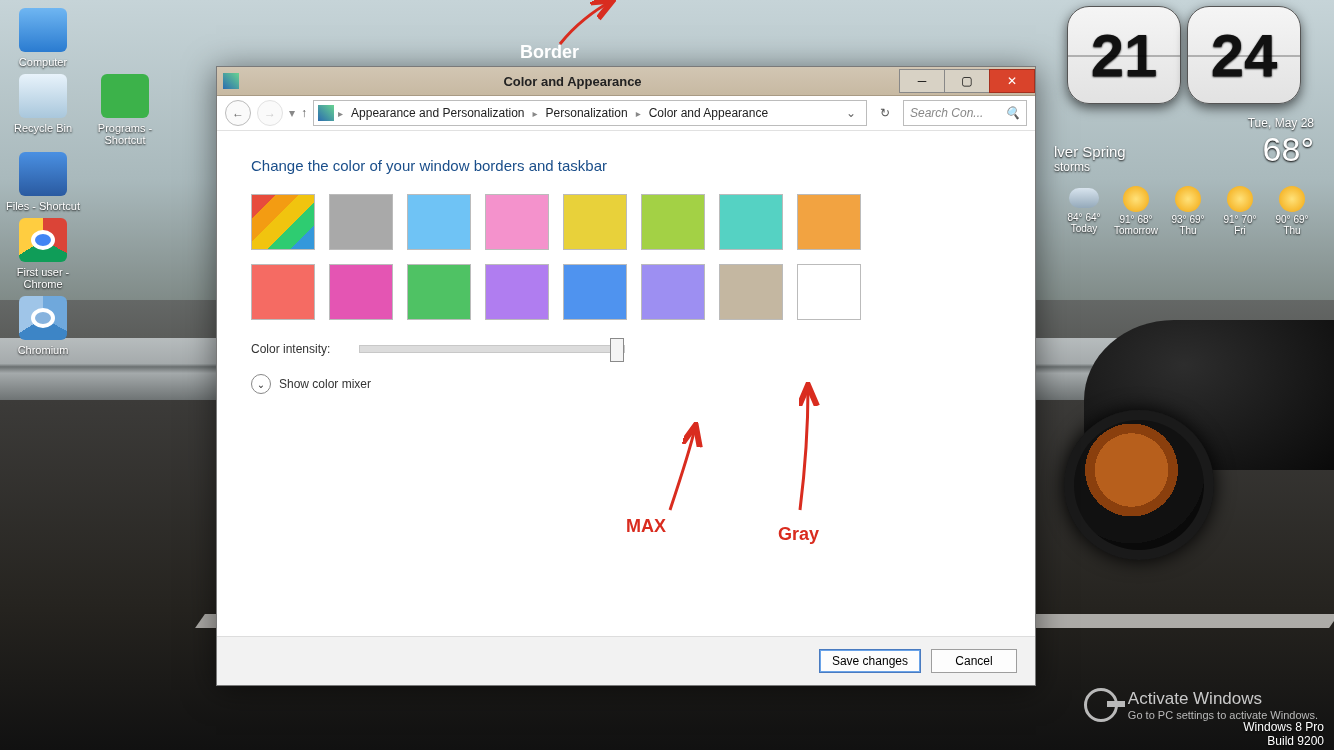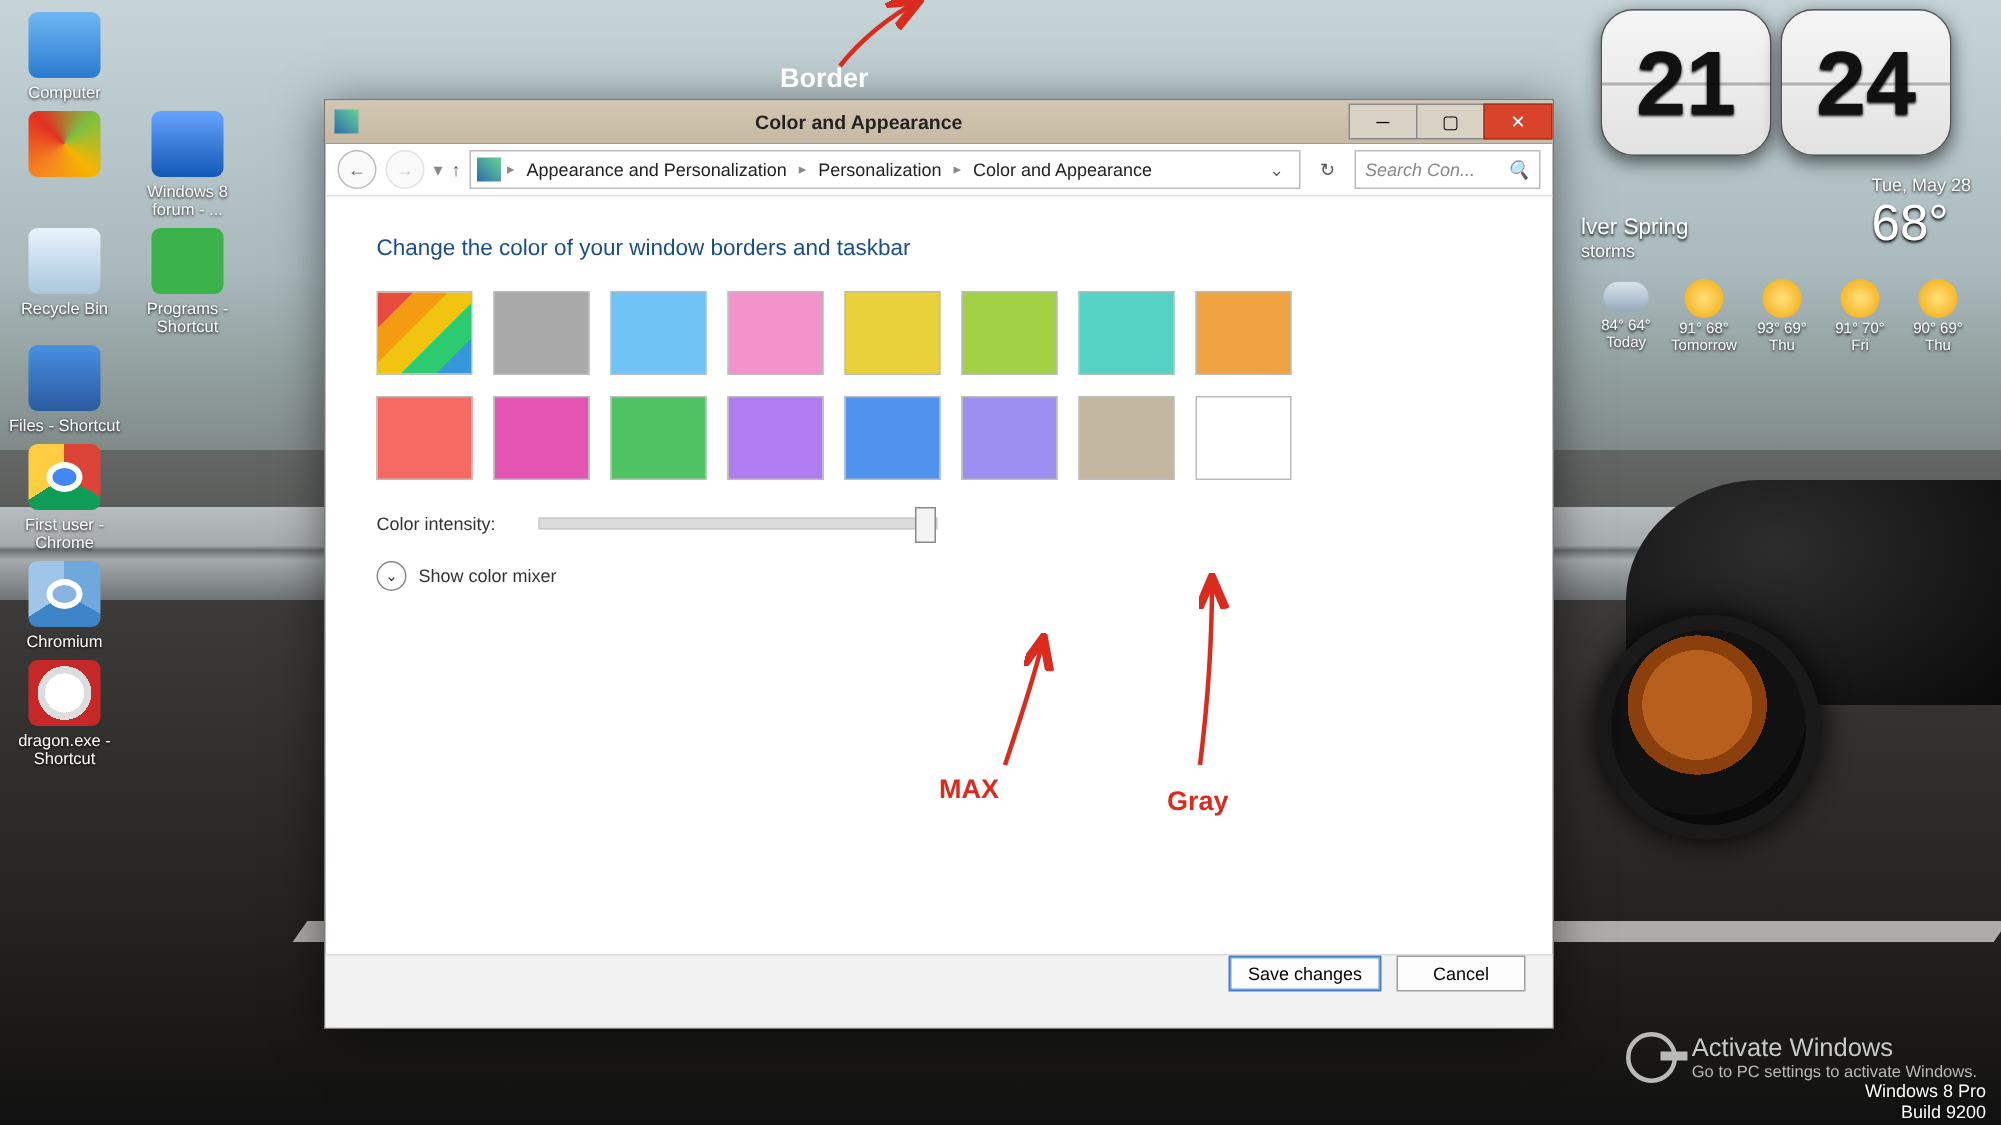--- a/index.html
+++ b/index.html
@@ -124,21 +124,21 @@
   .slider-track { width:264px; height:6px; background:#dcdcdc; position:relative; border:1px solid #c8c8c8;}
   .slider-thumb { position:absolute; top:-8px; right:0; width:12px; height:22px;
     background:#f4f4f4; border:1px solid #8a8a8a;}
   .mixer { font-size:12px; color:#333; display:flex; align-items:center; gap:8px; cursor:pointer;}
   .mixer .chev{ width:18px;height:18px;border:1px solid #888;border-radius:50%;
     display:flex;align-items:center;justify-content:center;font-size:10px;}
 
   .footer {
     position:absolute; left:0; right:0; bottom:0; height:48px;
     border-top:1px solid #ddd; background:#f2f2f2;
-    display:flex; align-items:flex-start; justify-content:flex-end; gap:10px; padding:0 18px;
+    display:flex; align-items:center; justify-content:flex-end; gap:10px; padding:0 18px;
   }
   .btn {
     min-width:86px; height:24px; border:1px solid #9e9e9e; background:#fdfdfd;
     font-size:12px; padding:0 12px; cursor:pointer;
   }
   .btn.primary { box-shadow: inset 0 0 0 1px #6aa3e8; border-color:#4a7bc0;}
 
   
   .widget {
     position:absolute; top:6px; right:10px; width:280px; height:260px;
@@ -192,30 +192,20 @@
 
 <div class="icons-col" id="icons-col">
     <div class="icon-row">
       <div class="dicon">
         <div class="gl gl-computer"></div>
         <div>Computer</div>
       </div>
     </div>
     <div class="icon-row">
       <div class="dicon">
-        <div class="gl gl-ie"></div>
-        <div></div>
-      </div>
-      <div class="dicon">
-        <div class="gl gl-forum"></div>
-        <div>Windows 8 forum - ...</div>
-      </div>
-    </div>
-    <div class="icon-row">
-      <div class="dicon">
         <div class="gl gl-bin"></div>
         <div>Recycle Bin</div>
       </div>
       <div class="dicon">
         <div class="gl gl-prog"></div>
         <div>Programs - Shortcut</div>
       </div>
     </div>
     <div class="icon-row">
       <div class="dicon">
@@ -226,26 +216,20 @@
     <div class="icon-row">
       <div class="dicon">
         <div class="gl gl-chrome"></div>
         <div>First user - Chrome</div>
       </div>
     </div>
     <div class="icon-row">
       <div class="dicon">
         <div class="gl gl-chromium"></div>
         <div>Chromium</div>
-      </div>
-    </div>
-    <div class="icon-row">
-      <div class="dicon">
-        <div class="gl gl-dragon"></div>
-        <div>dragon.exe - Shortcut</div>
       </div>
     </div>
   </div>
 
 <div class="win">
   <div class="titlebar">
     <div class="ticon"></div>
     <div class="title">Color and Appearance</div>
     <div class="winbtns">
       <div class="winbtn">─</div>
@@ -316,21 +300,21 @@
 <div class="widget">
   <div class="clock">
     <div class="flip">21</div>
     <div class="flip">24</div>
   </div>
   <div class="wrow">
     <div>
       <div style="font-size:15px;margin-top:33px;">lver Spring</div>
       <div>storms</div>
     </div>
-    <div style="text-align:left;">
+    <div style="text-align:right;">
       <div>Tue, May 28</div>
       <div class="bigtemp">68°</div>
     </div>
   </div>
   <div class="forecast" id="forecast">
       <div class="fday">
         <div class="cloud"></div>
         <div class="ftemps">84° 64°</div>
         <div>Today</div>
       </div>

